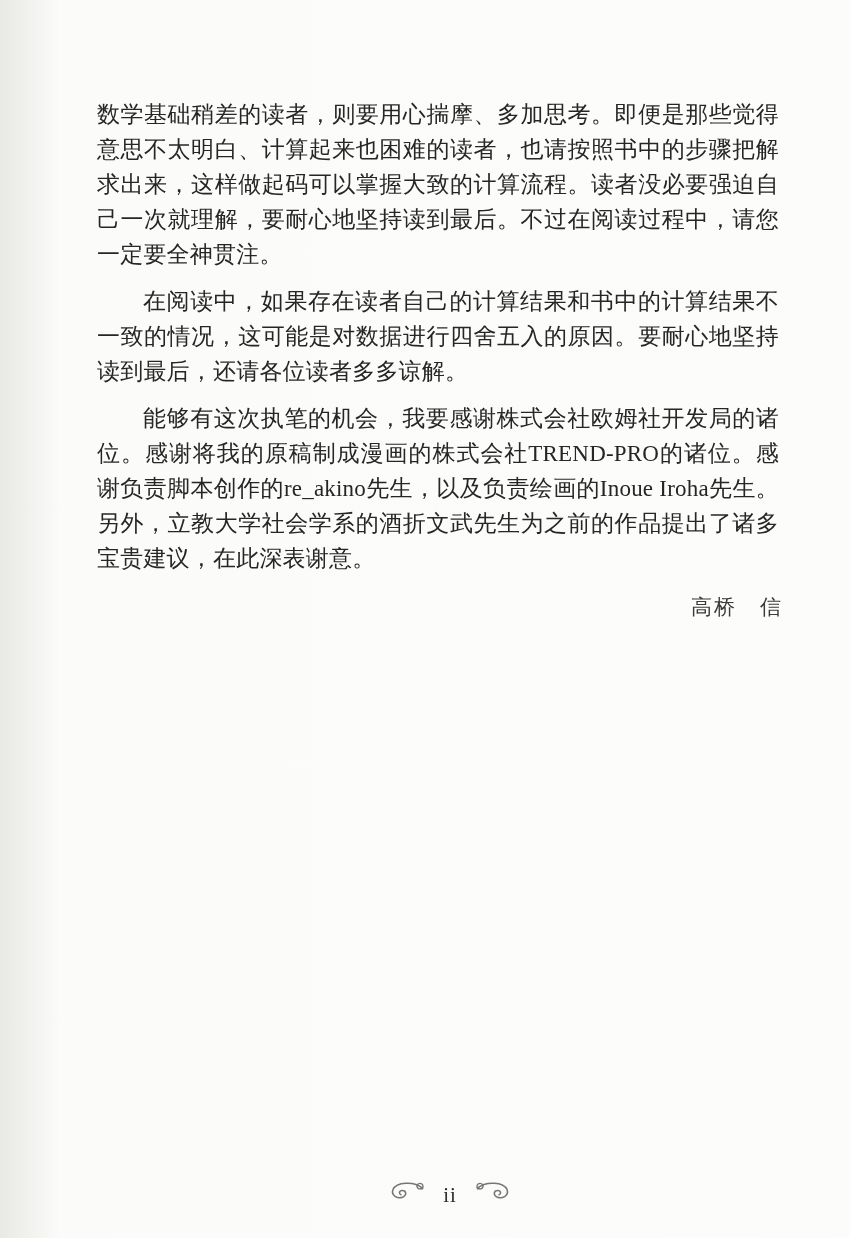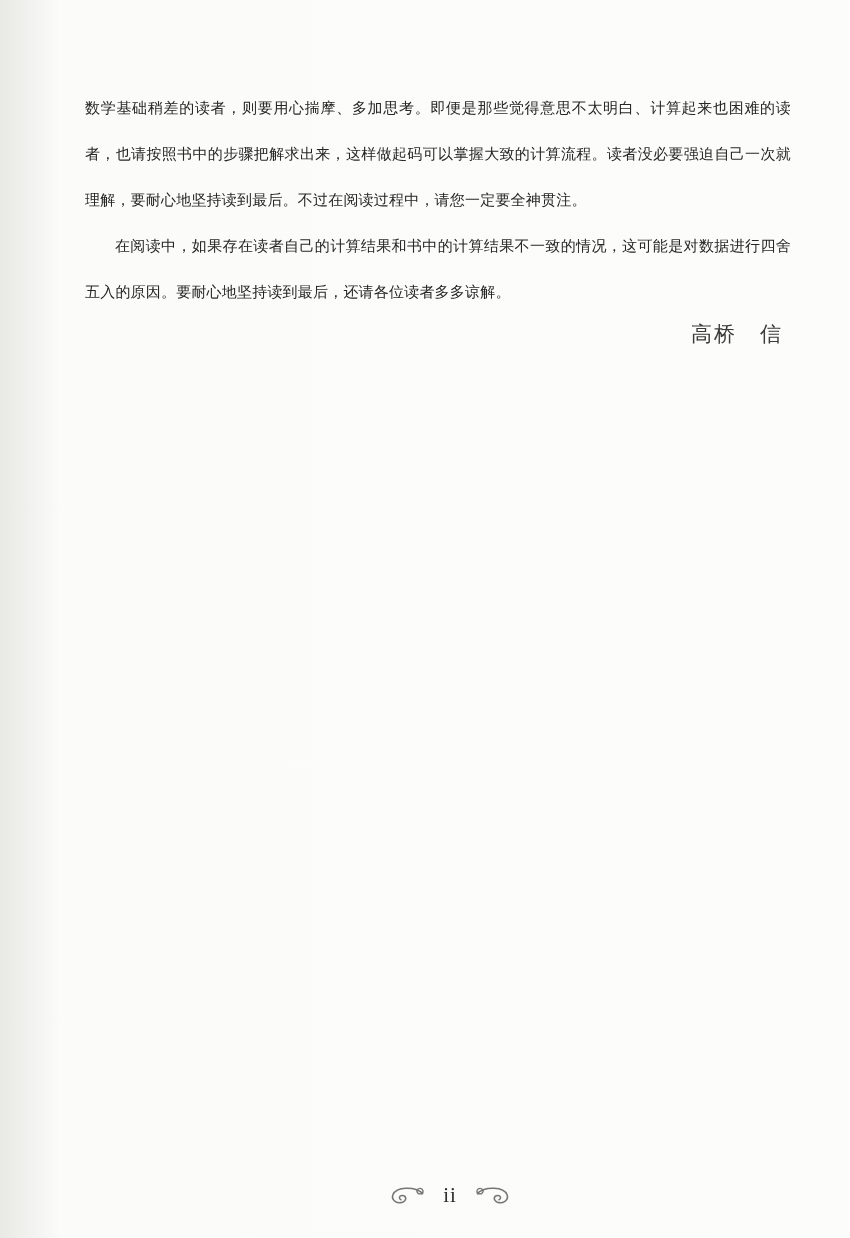--- a/index.html
+++ b/index.html
@@ -22,23 +22,23 @@
     font-family: "Liberation Serif", "DejaVu Serif", serif;
     color: #262626;
   }
   .content {
     position: absolute;
     top: 85px;
     left: 85px;
     width: 706px;
   }
   .para {
-    margin: 0;
-    font-size: 15px;
-    line-height: 46px;
+    margin: 12px;
+    font-size: 23px;
+    line-height: 35px;
     text-align: justify;
     letter-spacing: 0.2px;
   }
   .para.indent {
     text-indent: 2em;
   }
   .signature {
     padding-right: 8px;
     font-size: 21px;
     line-height: 38.5px;
@@ -46,21 +46,21 @@
     letter-spacing: 2px;
     color: #3a3a3a;
   }
   .footer {
     position: absolute;
     left: 50px;
     right: 0;
     top: 1180px;
     height: 30px;
     display: flex;
-    align-items: center;
+    align-items: flex-start;
     justify-content: center;
     gap: 14px;
   }
   .pagenum {
     font-size: 21px;
     line-height: 30px;
     color: #2e2e2e;
     letter-spacing: 1px;
   }
   .orn {
@@ -73,20 +73,21 @@
   }
 </style>
 </head>
 <body>
 
 <div class="page">
 
   <main class="content">
     <p class="para">数学基础稍差的读者，则要用心揣摩、多加思考。即便是那些觉得意思不太明白、计算起来也困难的读者，也请按照书中的步骤把解求出来，这样做起码可以掌握大致的计算流程。读者没必要强迫自己一次就理解，要耐心地坚持读到最后。不过在阅读过程中，请您一定要全神贯注。</p>
     <p class="para indent">在阅读中，如果存在读者自己的计算结果和书中的计算结果不一致的情况，这可能是对数据进行四舍五入的原因。要耐心地坚持读到最后，还请各位读者多多谅解。</p>
+    <p class="para indent">能够有这次执笔的机会，我要感谢株式会社欧姆社开发局的诸位。感谢将我的原稿制成漫画的株式会社TREND-PRO的诸位。感谢负责脚本创作的re_akino先生，以及负责绘画的Inoue Iroha先生。另外，立教大学社会学系的酒折文武先生为之前的作品提出了诸多宝贵建议，在此深表谢意。</p>
 
     <div class="signature">高桥　信</div>
   </main>
 
   <footer class="footer">
     <svg class="orn left" viewBox="0 0 44 22" xmlns="http://www.w3.org/2000/svg">
       <path d="M38 9 C29 1 9 2 5.5 10.5 C3 17 10.5 21 16 19 C21 17 20.5 11.5 15.5 11.5 C12 11.5 11.8 15.5 14.2 16.3" fill="none" stroke="#4a4a4a" stroke-width="1.7" stroke-linecap="round"></path>
       <path d="M37.5 10 C40.5 5.5 35.5 1.5 32.5 5 C30.5 7.5 33.5 11 37 9.2" fill="none" stroke="#4a4a4a" stroke-width="1.5" stroke-linecap="round"></path>
     </svg>
 

